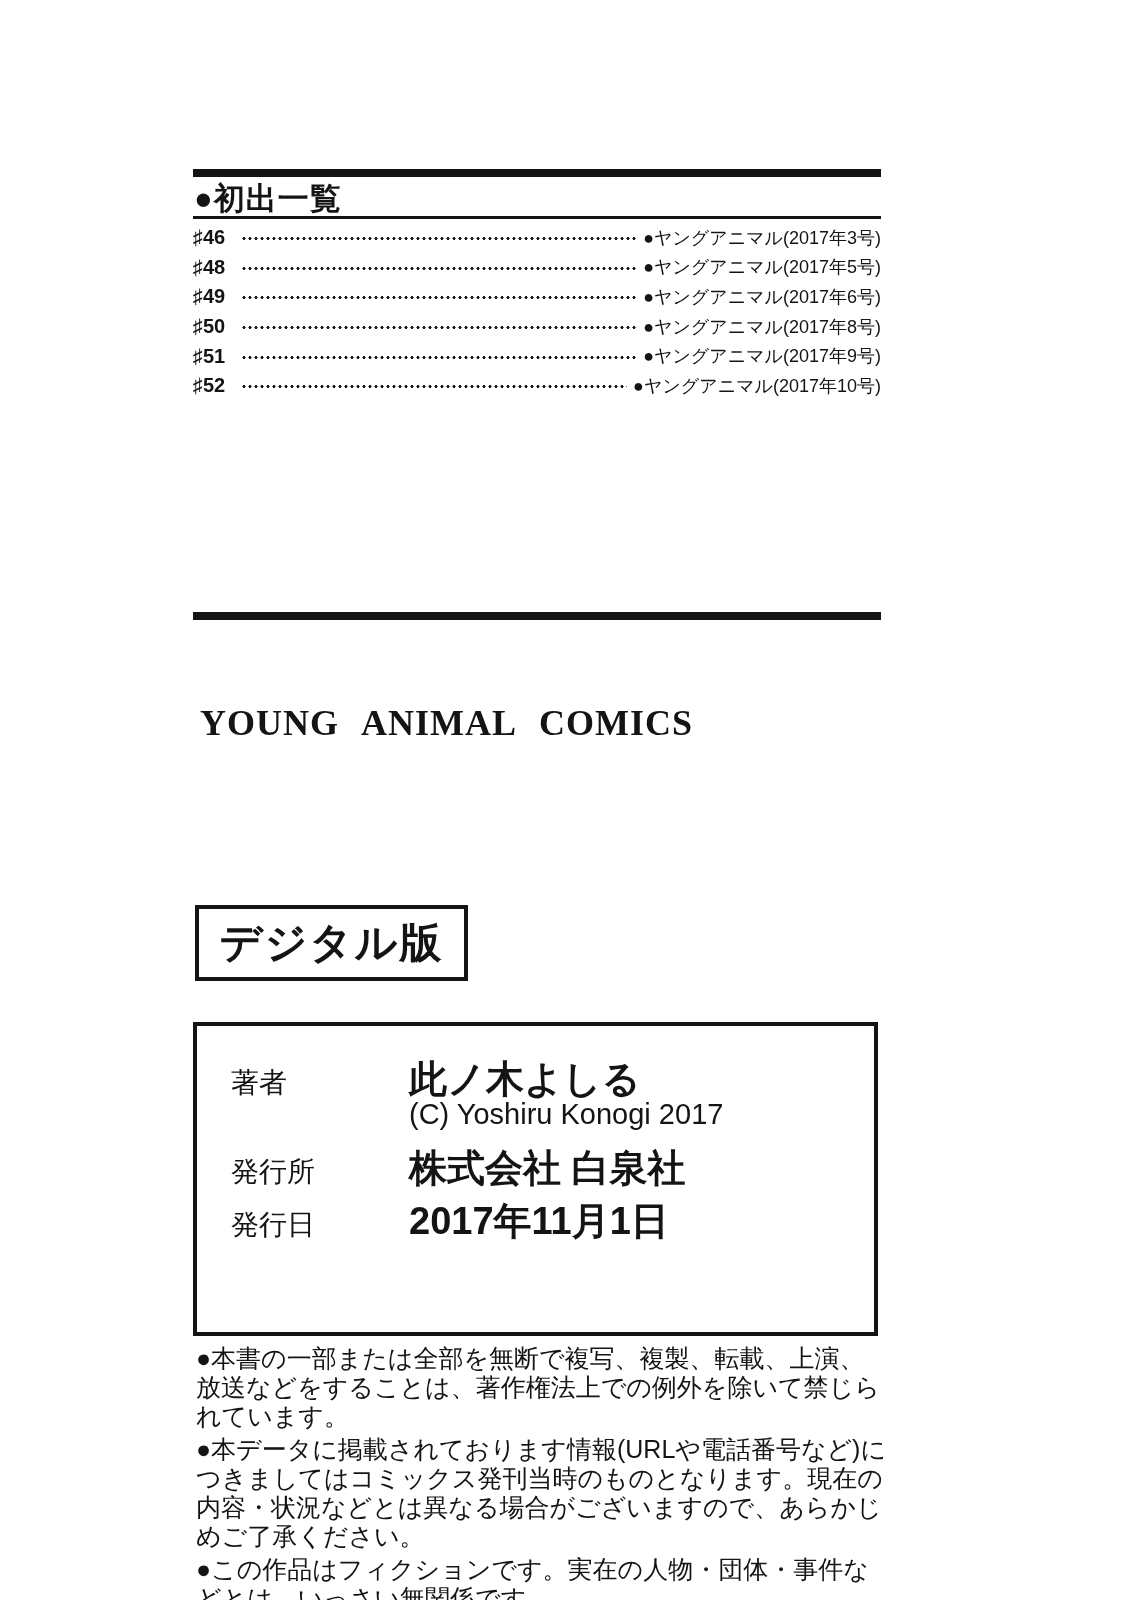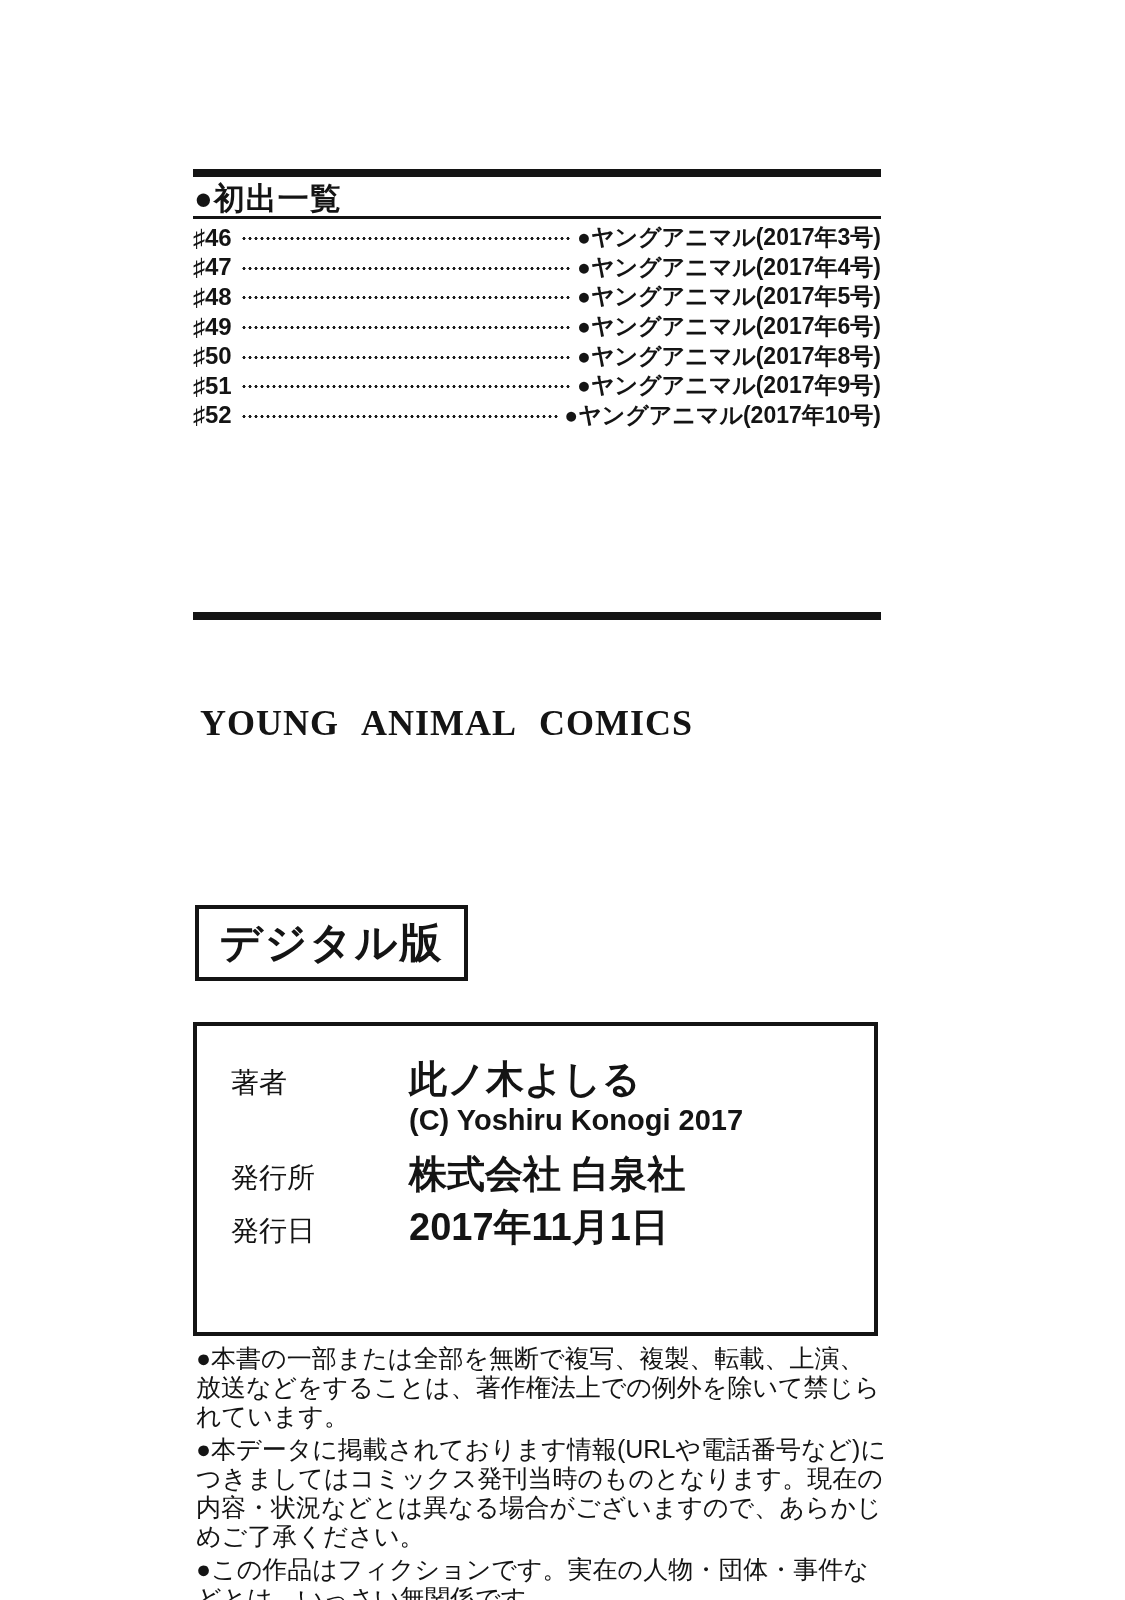--- a/index.html
+++ b/index.html
@@ -16,27 +16,27 @@
   .bar-mid { top: 612px; }
 
   .section-heading {
     position: absolute; left: 194px; top: 178px;
     font-size: 31px; font-weight: bold; letter-spacing: 1px;
   }
   .thin-rule { position: absolute; left: 193px; top: 216px; width: 688px; height: 3px; background: #141414; }
 
   .pub-list { position: absolute; left: 193px; top: 223px; width: 688px; }
   .pub-row { display: flex; align-items: center; height: 29.6px; }
-  .chap { font-size: 24px; font-weight: 600; min-width: 40px; white-space: nowrap; }
+  .chap { font-size: 20px; font-weight: 600; min-width: 40px; white-space: nowrap; }
   .leader {
     flex: 1; height: 5px; margin: 2px 6px 0 8px;
     background-image: radial-gradient(circle, #1b1b1b 1.4px, transparent 1.7px);
     background-size: 6px 5px; background-position: 0 50%; background-repeat: repeat-x;
   }
-  .src { font-size: 23px; white-space: nowrap; font-weight: bold; }
+  .src { font-size: 18px; white-space: nowrap; }
 
   .imprint {
     position: absolute; left: 200px; top: 705px;
     font-family: "Liberation Serif", serif;
     font-weight: bold; font-size: 36px; letter-spacing: 1px; word-spacing: 14px;
     line-height: 1;
   }
 
   .title-row {
     position: absolute; left: 193px; top: 795px;
@@ -63,21 +63,21 @@
 
   .credits-box {
     position: absolute; left: 193px; top: 1022px;
     width: 685px; height: 314px;
     border: 4px solid #141414; box-sizing: border-box;
     padding: 34px 0 0 34px;
   }
   .credit-row { display: flex; align-items: baseline; line-height: 1; }
   .credit-label { width: 178px; font-size: 28px; font-weight: 400; flex: none; }
   .credit-value { font-size: 38px; font-weight: 600; white-space: nowrap; }
-  .credit-note  { font-size: 29px; font-weight: 700; margin: 8px 0 20px 178px; line-height: 1; }
+  .credit-note  { font-size: 29px; font-weight: 400; margin: 2px 0 20px 178px; line-height: 1; }
   .credit-gap   { margin-top: 15px; }
 
   .notices {
     position: absolute; left: 192px; top: 1340px; width: 700px;
     font-size: 25px; line-height: 29px; font-weight: 500;
   }
   .notices p { margin: 4px; }
 </style>
 </head>
 <body>
@@ -88,25 +88,20 @@
 
   <div class="section-heading">●初出一覧</div>
 
   <div class="thin-rule"></div>
 
   <div class="pub-list">
     <div class="pub-row">
       <span class="chap">♯46</span>
       <span class="leader"></span>
       <span class="src">●ヤングアニマル(2017年3号)</span>
-    </div>
-    <div class="pub-row">
-      <span class="chap">♯47</span>
-      <span class="leader"></span>
-      <span class="src">●ヤングアニマル(2017年4号)</span>
     </div>
     <div class="pub-row">
       <span class="chap">♯48</span>
       <span class="leader"></span>
       <span class="src">●ヤングアニマル(2017年5号)</span>
     </div>
     <div class="pub-row">
       <span class="chap">♯49</span>
       <span class="leader"></span>
       <span class="src">●ヤングアニマル(2017年6号)</span>

